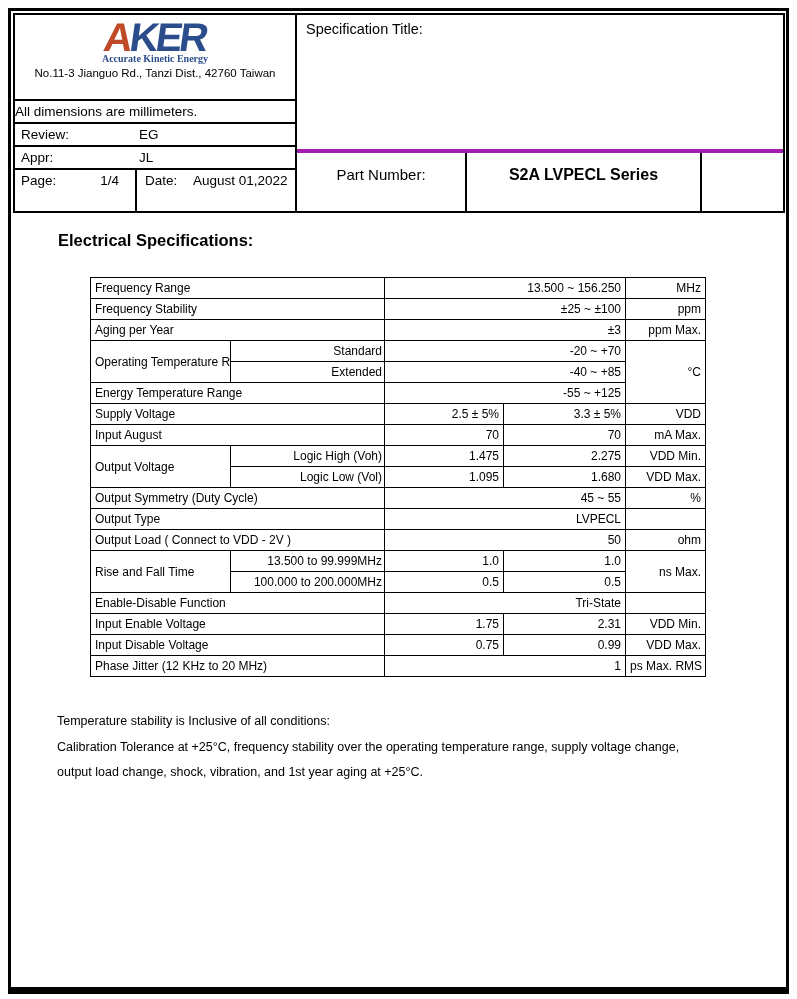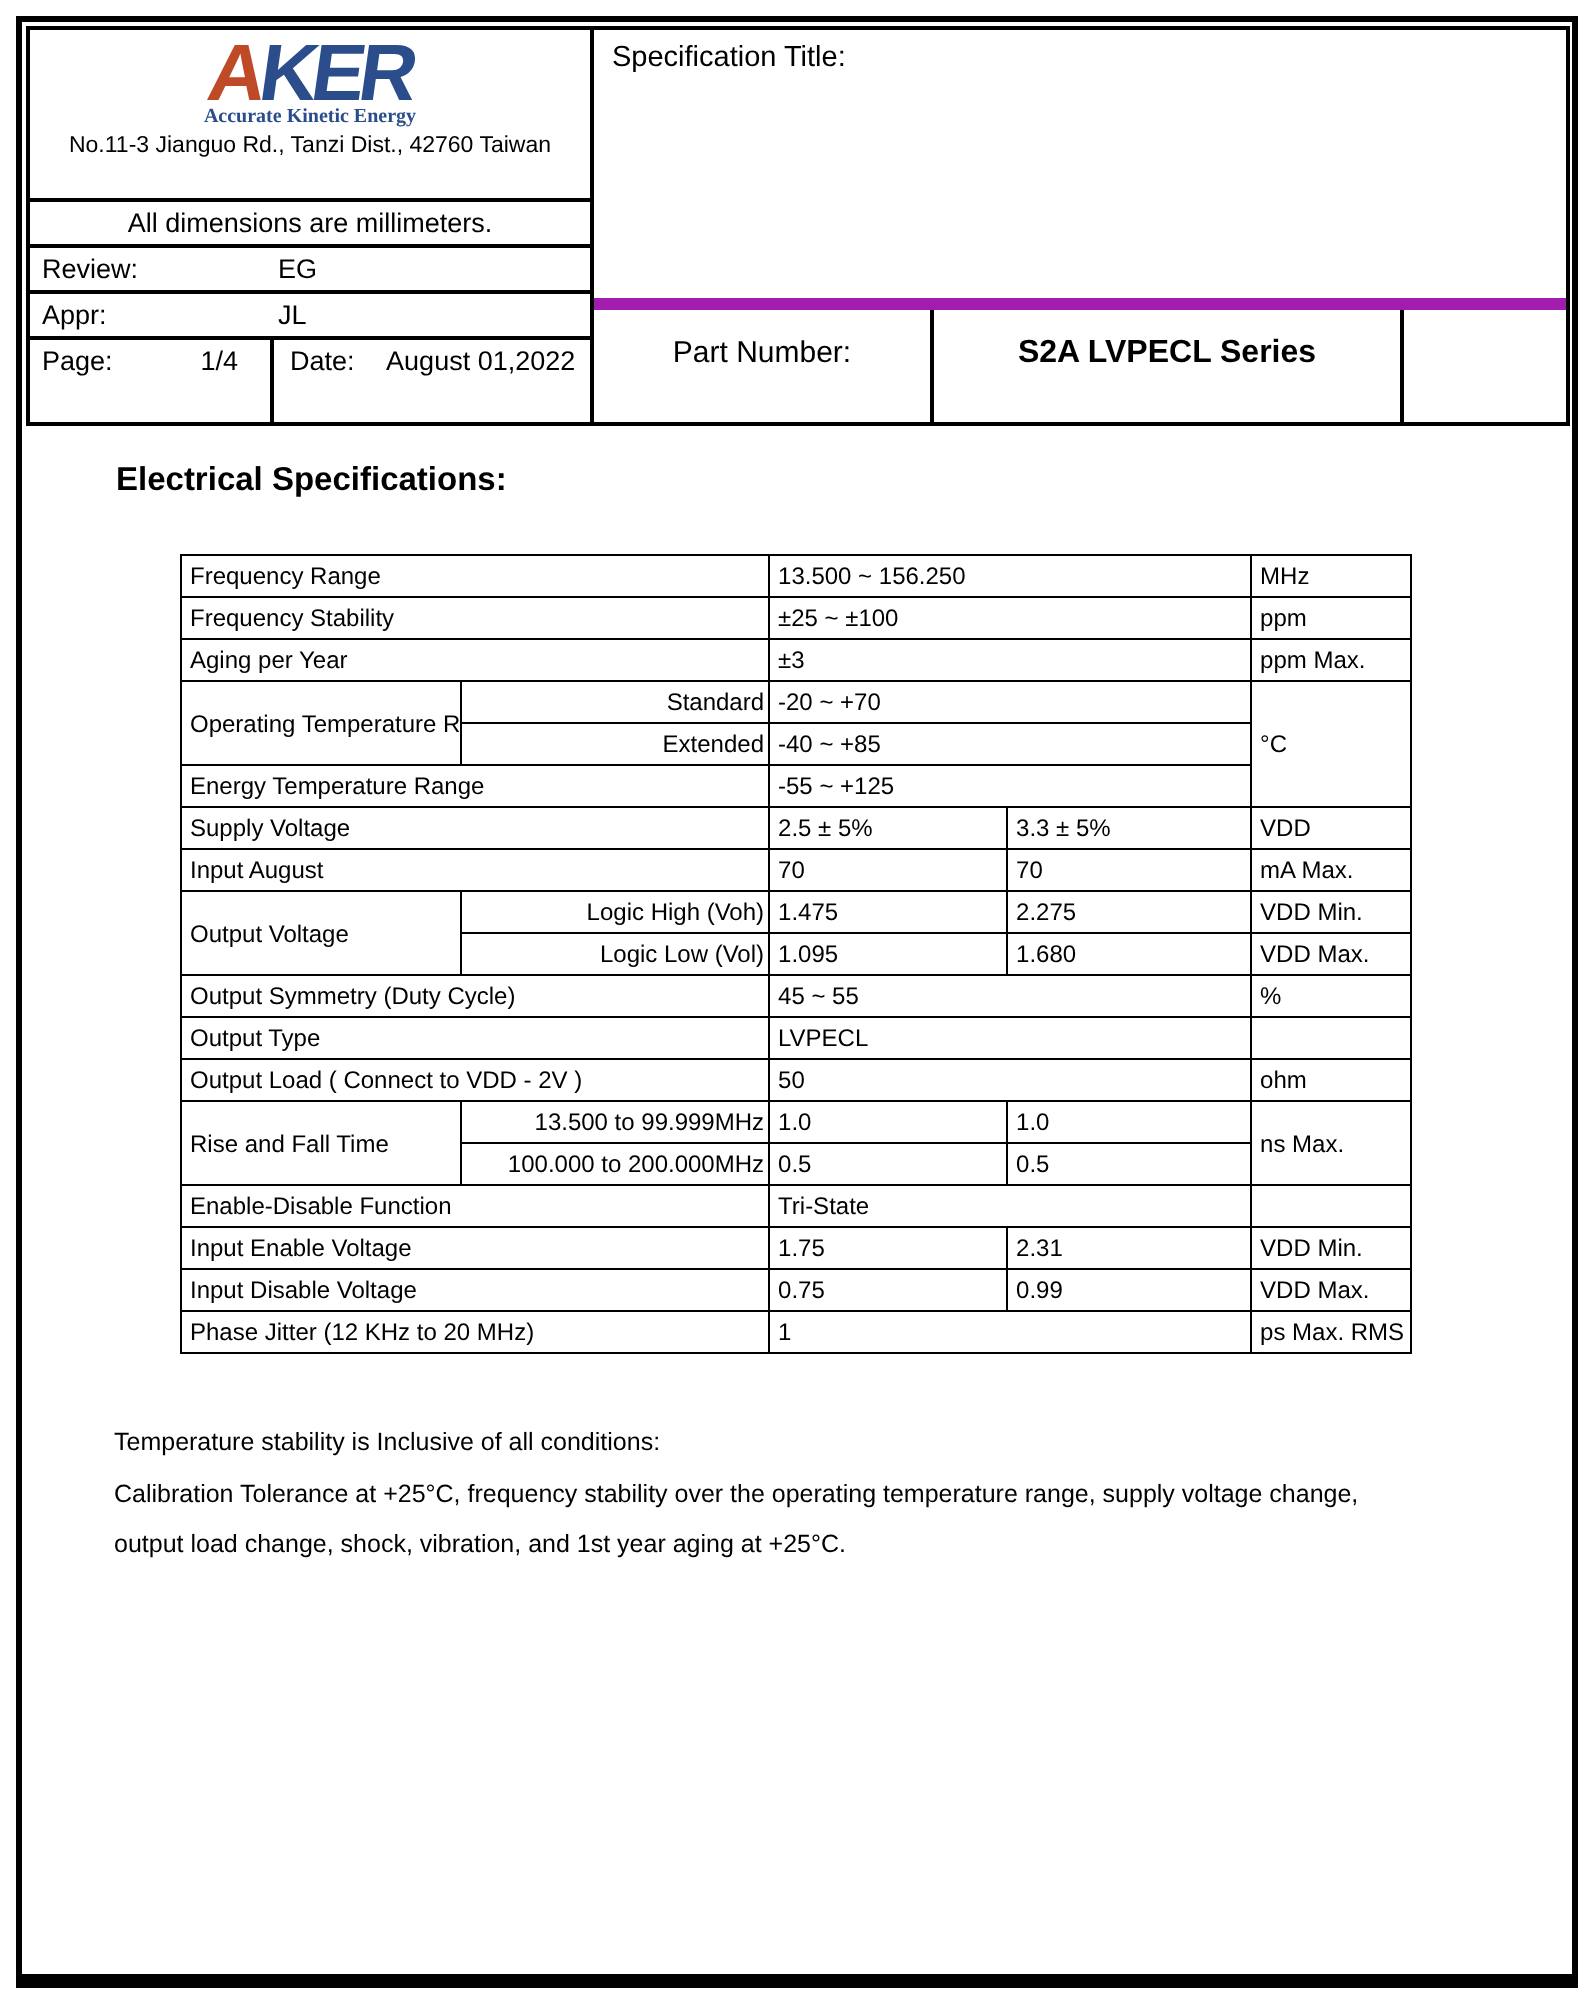--- a/index.html
+++ b/index.html
@@ -17,50 +17,50 @@
 
   .logo-block { height:84px; position:relative; text-align:center; overflow:hidden; }
   .logo-text { font-weight:bold; font-size:40px; line-height:42px; letter-spacing:-3px;
                transform:skewX(-8deg); margin-top:1px; }
   .logo-a   { color:#bf4a28; }
   .logo-ker { color:#2c4d8c; }
   .logo-tagline { font-size:10px; font-weight:bold; color:#2c4d8c; margin-top:-5px;font-family:Liberation Serif, serif; }
   .logo-address { font-size:11.5px; margin-top:3px; white-space:nowrap; }
 
   .dims-row  { height:23px; border-top:2px solid #000; box-sizing:border-box;
-               text-align:center; font-size:13.5px; line-height:21px; }
+               font-size:13.5px; line-height:21px; }
   .field-row { height:23px; border-top:2px solid #000; box-sizing:border-box;
                font-size:13.5px; line-height:21px; display:flex; }
   .f-label   { padding-left:6px; width:124px; box-sizing:border-box; }
   .page-row  { flex:1; border-top:2px solid #000; box-sizing:border-box; display:flex; font-size:13.5px; }
   .page-cell { width:120px; box-sizing:border-box; display:flex; justify-content:space-between;
                padding:0 16px 0 6px; line-height:21px; }
   .date-cell { flex:1; border-left:2px solid #000; box-sizing:border-box; line-height:21px; padding-left:8px; }
   .date-cell .date-val { margin-left:12px; }
 
   .header-right { flex:1; position:relative; }
   .spec-title-label { position:absolute; left:9px; top:6px; font-size:14.5px; }
   .title-lines { position:absolute; left:92px; top:46px; font-weight:bold; font-size:15.5px; line-height:22.5px; }
   .pn-row { position:absolute; left:0; right:0; bottom:0; height:62px;
-            border-top:6px solid #a21caf; box-sizing:border-box; display:flex; }
+            border-top:4px solid #a21caf; box-sizing:border-box; display:flex; }
   .pn-label { width:168px; text-align:center; line-height:44px; font-size:15px; }
   .pn-value { width:237px; border-left:2px solid #000; border-right:2px solid #000; box-sizing:border-box;
               text-align:center; line-height:44px; font-weight:bold; font-size:16px; }
   .pn-empty { flex:1; }
 
   
   .section-title { position:absolute; left:58px; top:231px; font-weight:bold; font-size:16.5px; }
 
   .spec-table { position:absolute; left:90px; top:277px; width:615px;
                 border-collapse:collapse; table-layout:fixed; font-size:12px; }
   .spec-table td { border:1px solid #000; height:21px; padding:0 4px;
                    overflow:hidden; white-space:nowrap; box-sizing:border-box; }
   .spec-table td.al-left   { text-align:left; }
   .spec-table td.al-right  { text-align:right; padding-right:2px; }
-  .spec-table td.al-center { text-align:left; }
+  .spec-table td.al-center { text-align:right; }
 
   .notes { position:absolute; left:57px; top:709px; font-size:12.5px; line-height:25.5px; }
 </style>
 </head>
 <body>
 
 <div class="page">
   <div class="outer-border"></div>
 
   <div class="header-box">

